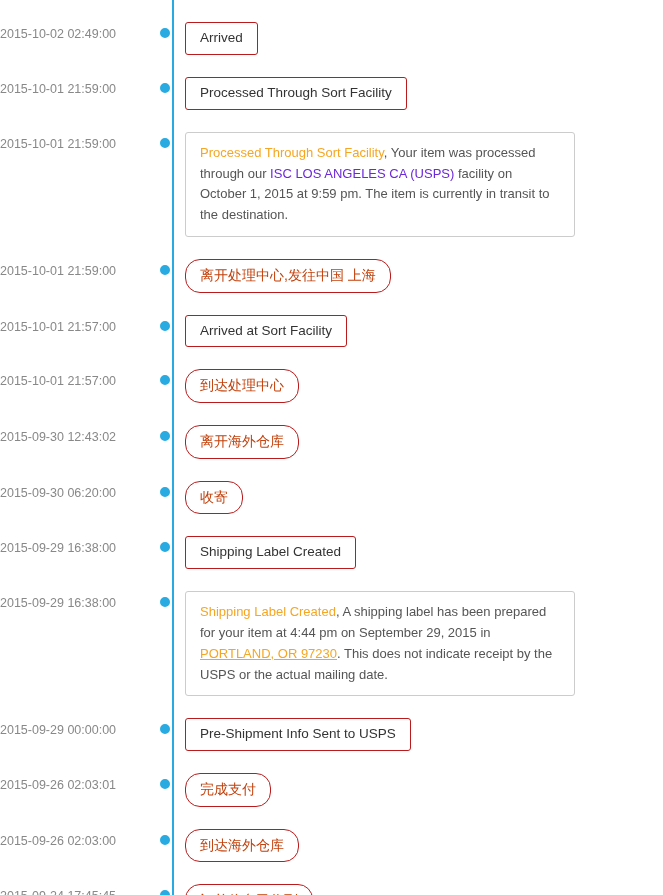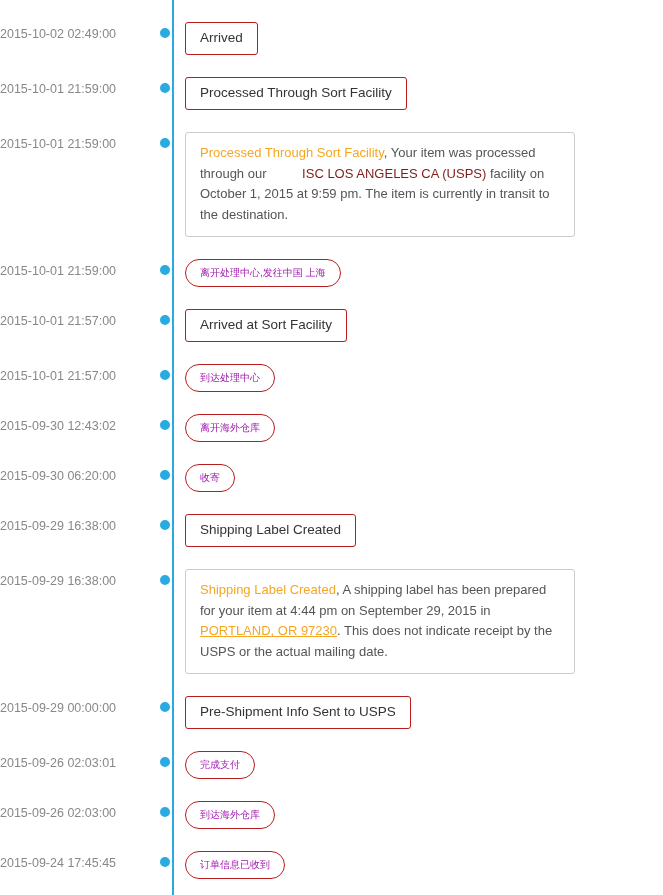--- a/index.html
+++ b/index.html
@@ -67,37 +67,36 @@
       display: inline-block;
       border: 1px solid #b91c1c;
       border-radius: 3px;
       padding: 6px 14px;
       font-size: 13.5px;
       color: #333;
       background: #fff;
       line-height: 1.4;
     }
     .timeline-box.chinese {
-      color: #a21caf;
-      font-size: 10px;
+      color: #c2410c;
+      font-size: 14px;
       border-radius: 15px;
     }
     .timeline-detail-box {
       border: 1px solid #ccc;
       border-radius: 3px;
       padding: 10px 14px;
       font-size: 13px;
       color: #555;
       background: #fff;
       max-width: 390px;
       line-height: 1.6;
     }
     .timeline-detail-box .highlight-blue {
-      color: #7f1d1d;
-      margin-left: 32px;
+      color: #6d28d9;
     }
     .timeline-detail-box .highlight-orange {
       color: #f5a623;
     }
   </style>
 </head>
 <body>
 
 <div class="timeline-container">
   <div class="timeline-line"></div>

